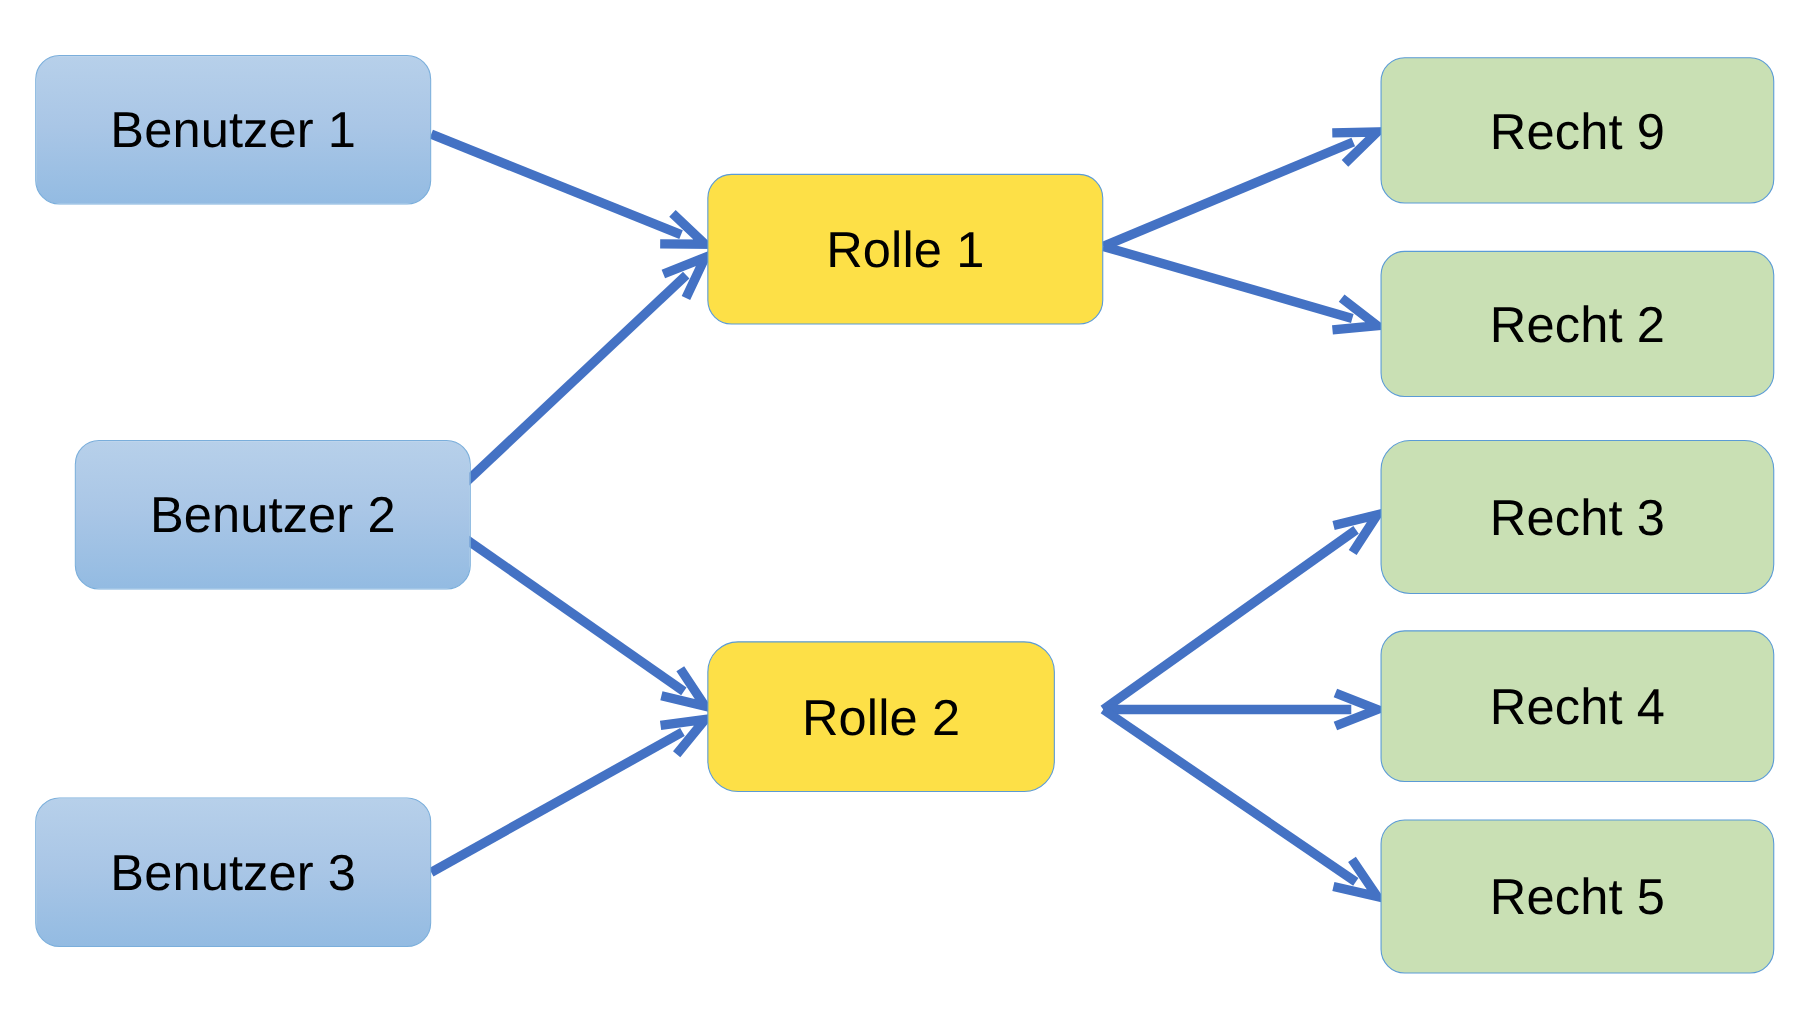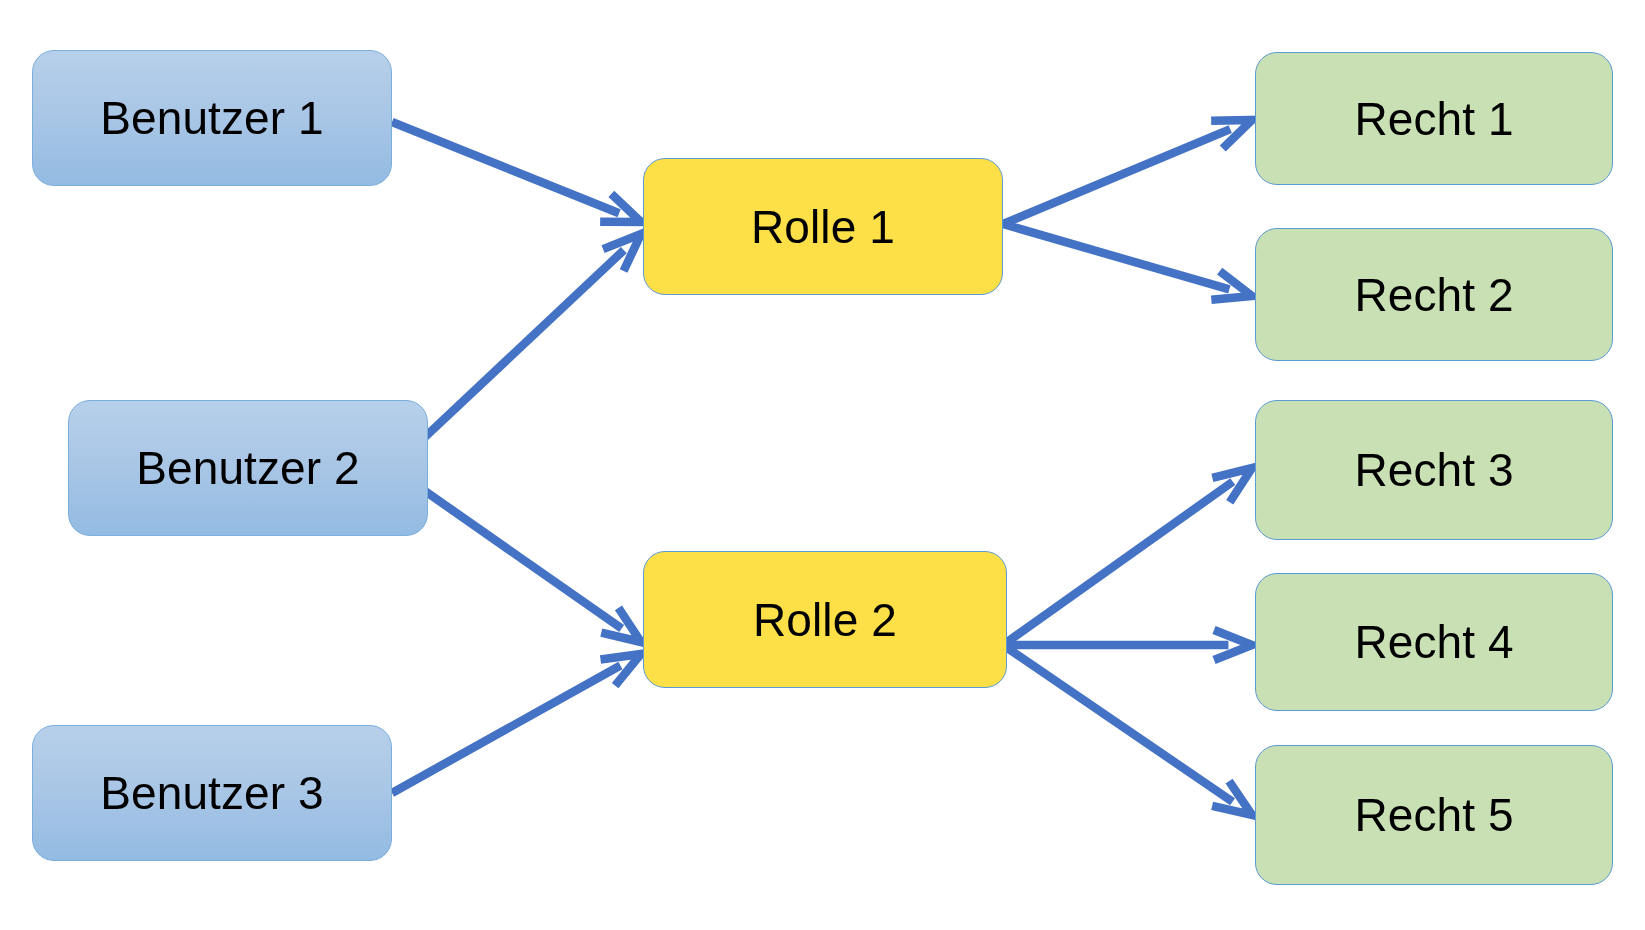--- a/index.html
+++ b/index.html
@@ -105,33 +105,33 @@
   </div>
 
   <div class="node node-user" style="left:32px;top:725px;width:360px;height:136px;justify-content:center;">
     <span>Benutzer 3</span>
   </div>
 
   <div class="node node-role" style="left:643px;top:158px;width:360px;height:137px;">
     <span>Rolle 1</span>
   </div>
 
-  <div class="node node-role" style="left:643px;top:551px;width:364px;height:137px;">
+  <div class="node node-role" style="left:643px;top:583px;width:316px;height:137px;border-radius:28px;">
     <span>Rolle 2</span>
   </div>
 
   <div class="node node-right" style="left:1255px;top:52px;width:358px;height:133px;">
-    <span>Recht 1</span>
+    <span>Recht 9</span>
   </div>
 
   <div class="node node-right" style="left:1255px;top:228px;width:358px;height:133px;">
     <span>Recht 2</span>
   </div>
 
-  <div class="node node-right" style="left:1255px;top:400px;width:358px;height:140px;">
+  <div class="node node-right" style="left:1255px;top:400px;width:358px;height:140px;border-radius:27px;">
     <span>Recht 3</span>
   </div>
 
   <div class="node node-right" style="left:1255px;top:573px;width:358px;height:138px;">
     <span>Recht 4</span>
   </div>
 
   <div class="node node-right" style="left:1255px;top:745px;width:358px;height:140px;">
     <span>Recht 5</span>
   </div>

